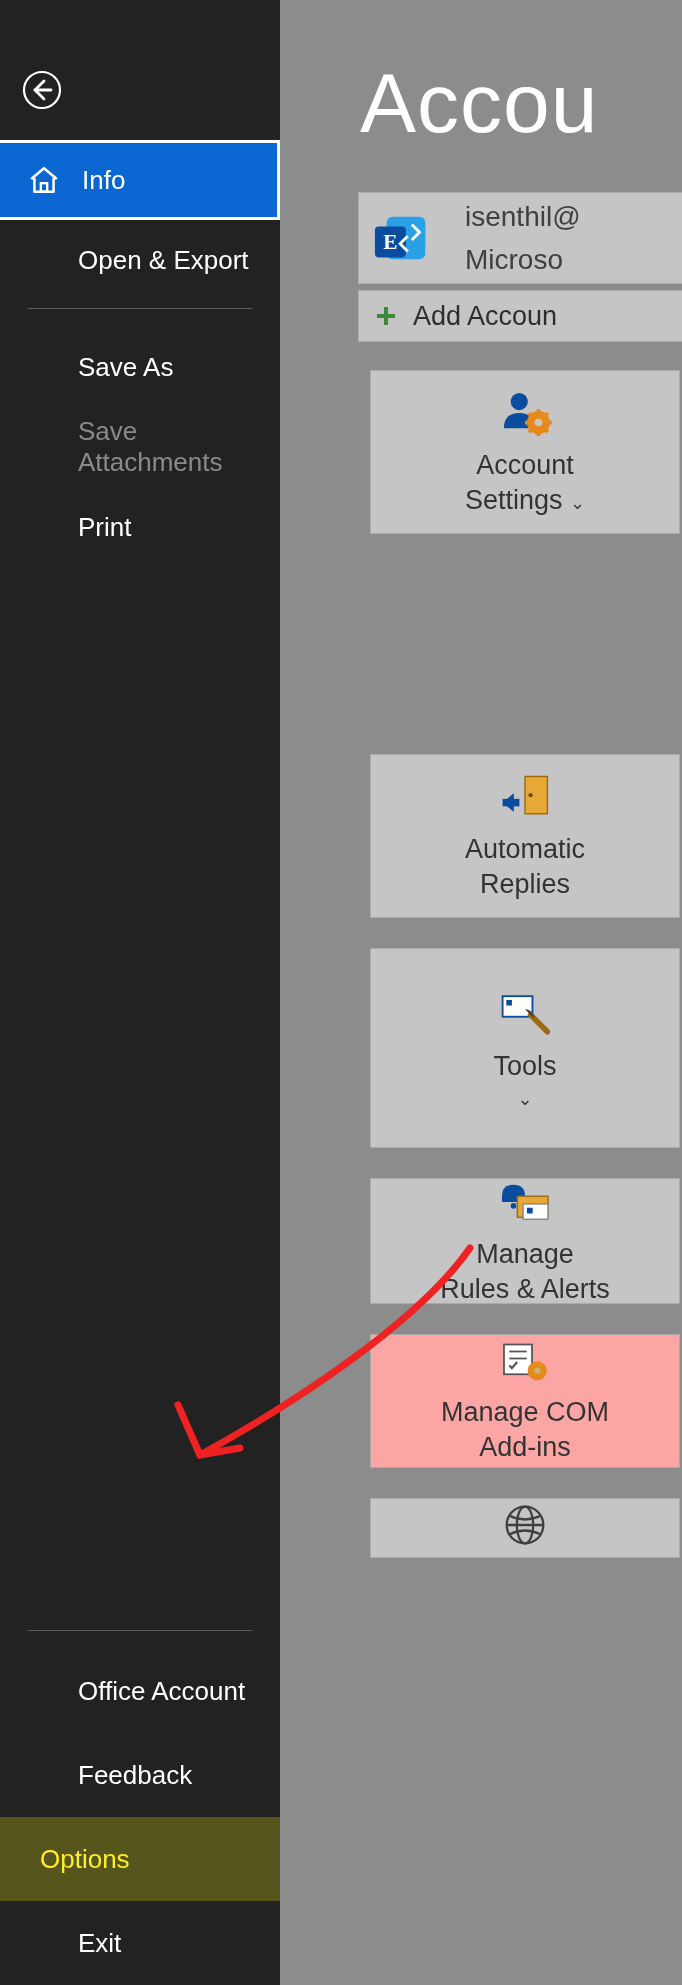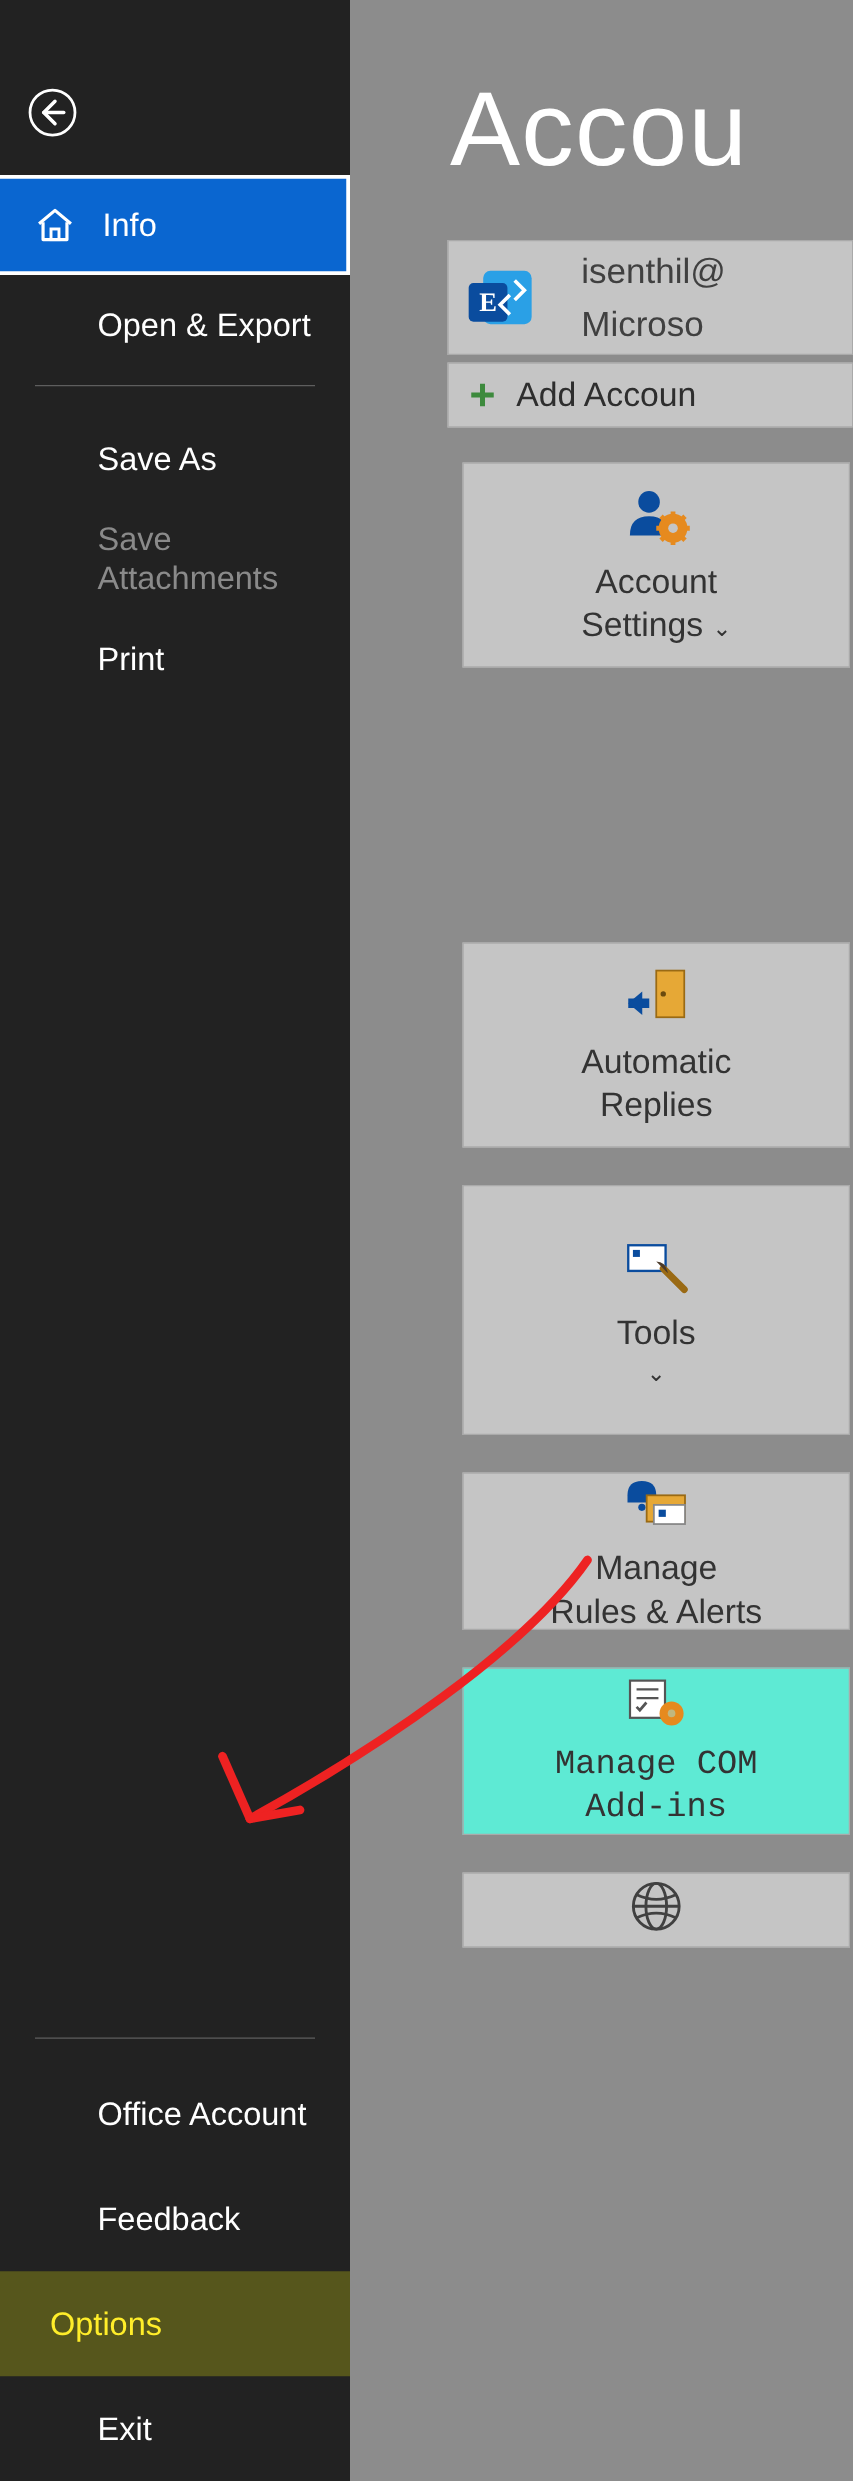--- a/index.html
+++ b/index.html
@@ -138,22 +138,21 @@
     margin-bottom: 12px;
     display: flex; align-items: center; justify-content: center;
   }
   .tile .chev {
     font-size: 18px;
     color: #333;
     margin-top: 4px;
   }
   .gap-tile { margin-top: 190px; }
   .tile.highlighted {
-    background: #5eead4;
-    font-family: Liberation Mono, monospace;
+    background: #fca5a5;
   }
   .nav-item.highlighted {
     background: #56561c;
     padding-left: 40px;
   }
   .nav-item.highlighted .txt { color: #ffed2a; }
 
   
   .anno-arrow {
     position: absolute;

